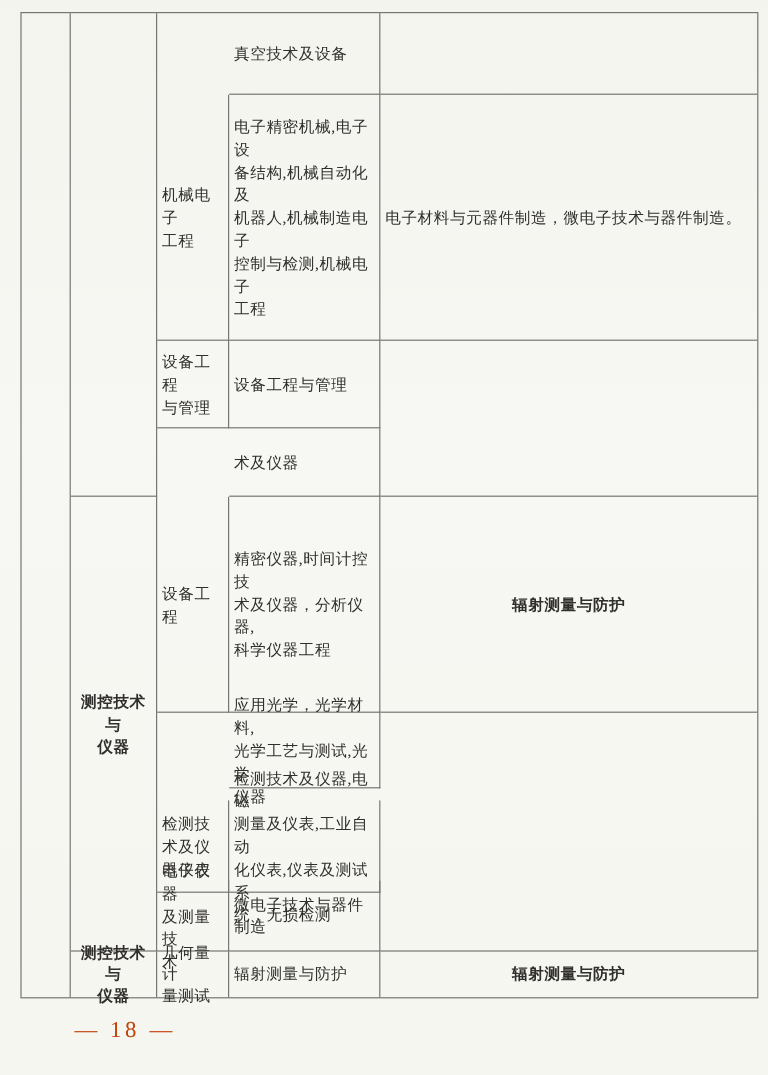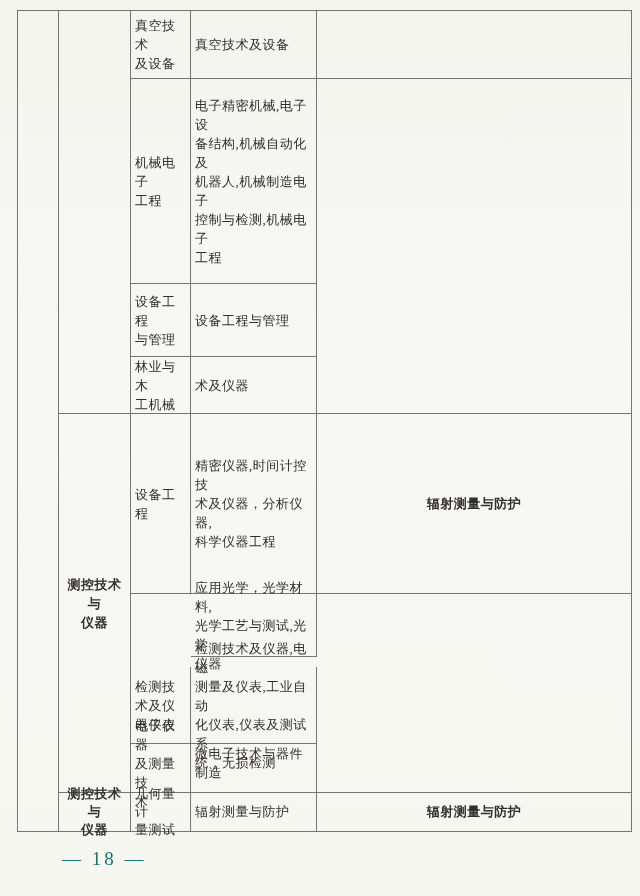--- a/index.html
+++ b/index.html
@@ -51,44 +51,40 @@
   .t8{top:782px;height:38px;}
   
   .col1-full{top:0;height:820px;}
   .col2-g1{top:0;height:403px;}
   .col2-g2{top:403px;height:379px;}
   .col5-m1{top:273px;height:130px;}
   .col5-m2{top:583px;height:199px;}
   .t8c{line-height:18px;padding-top:0;padding-bottom:0;}
   #page-number{
     position:absolute;left:62px;top:848px;
-    font-size:19px;letter-spacing:3px;color:#0f766e;
+    font-size:19px;letter-spacing:3px;color:#c2410c;
   }
 </style>
 </head>
 <body>
 
 <div id="table">
 
   <div class="cell x1 col1-full no-bb"></div>
 
   <div class="cell x2 col2-g1 cc"></div>
   <div class="cell x2 col2-g2 cc">测控技术与
 仪器</div>
   <div class="cell x2 t8 t8c cc no-bb">测控技术与
 仪器</div>
 
-  <div class="cell x3 t0">真空技术
-及设备</div>
   <div class="cell x3 t1">机械电子
 工程</div>
   <div class="cell x3 t2">设备工程
 与管理</div>
-  <div class="cell x3 t3">林业与木
-工机械</div>
   <div class="cell x3 t4">设备工程</div>
   <div class="cell x3 t6">检测技
 术及仪
 器仪表</div>
   <div class="cell x3 t7">电子仪器
 及测量技
 术</div>
   <div class="cell x3 t8 t8c no-bb">几何量计
 量测试</div>
 
@@ -107,20 +103,21 @@
 光学工艺与测试,光学
 仪器</div>
   <div class="cell x4 t6">检测技术及仪器,电磁
 测量及仪表,工业自动
 化仪表,仪表及测试系
 统，无损检测</div>
   <div class="cell x4 t7">微电子技术与器件制造</div>
   <div class="cell x4 t8 t8c no-bb">辐射测量与防护</div>
 
   <div class="cell x5 t0 no-br"></div>
+  <div class="cell x5 t1 no-br">电子材料与元器件制造，微电子技术与器件制造。</div>
   <div class="cell x5 col5-m1 no-br"></div>
   <div class="cell x5 t4 cc no-br">辐射测量与防护</div>
   <div class="cell x5 col5-m2 no-br"></div>
   <div class="cell x5 t8 t8c cc no-br no-bb">辐射测量与防护</div>
 
 </div>
 
 <div id="page-number">— 18 —</div>
 
 </body></html>

